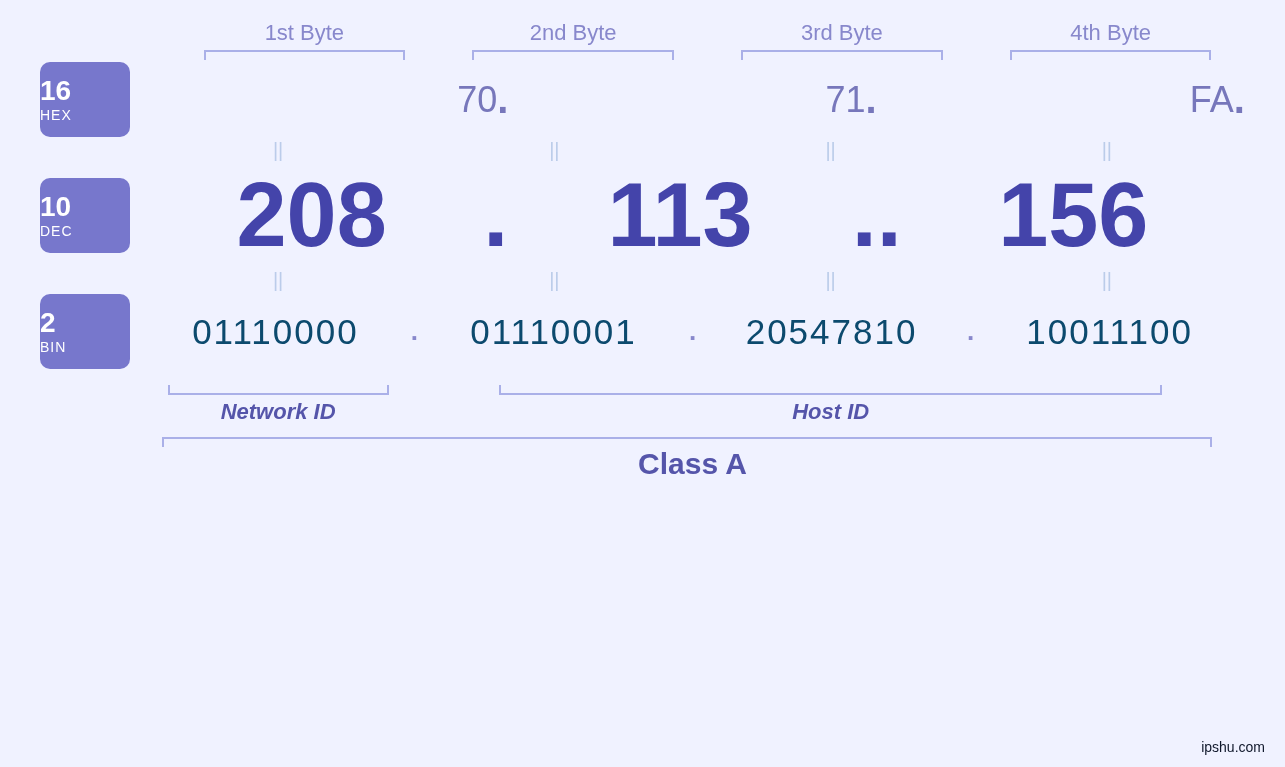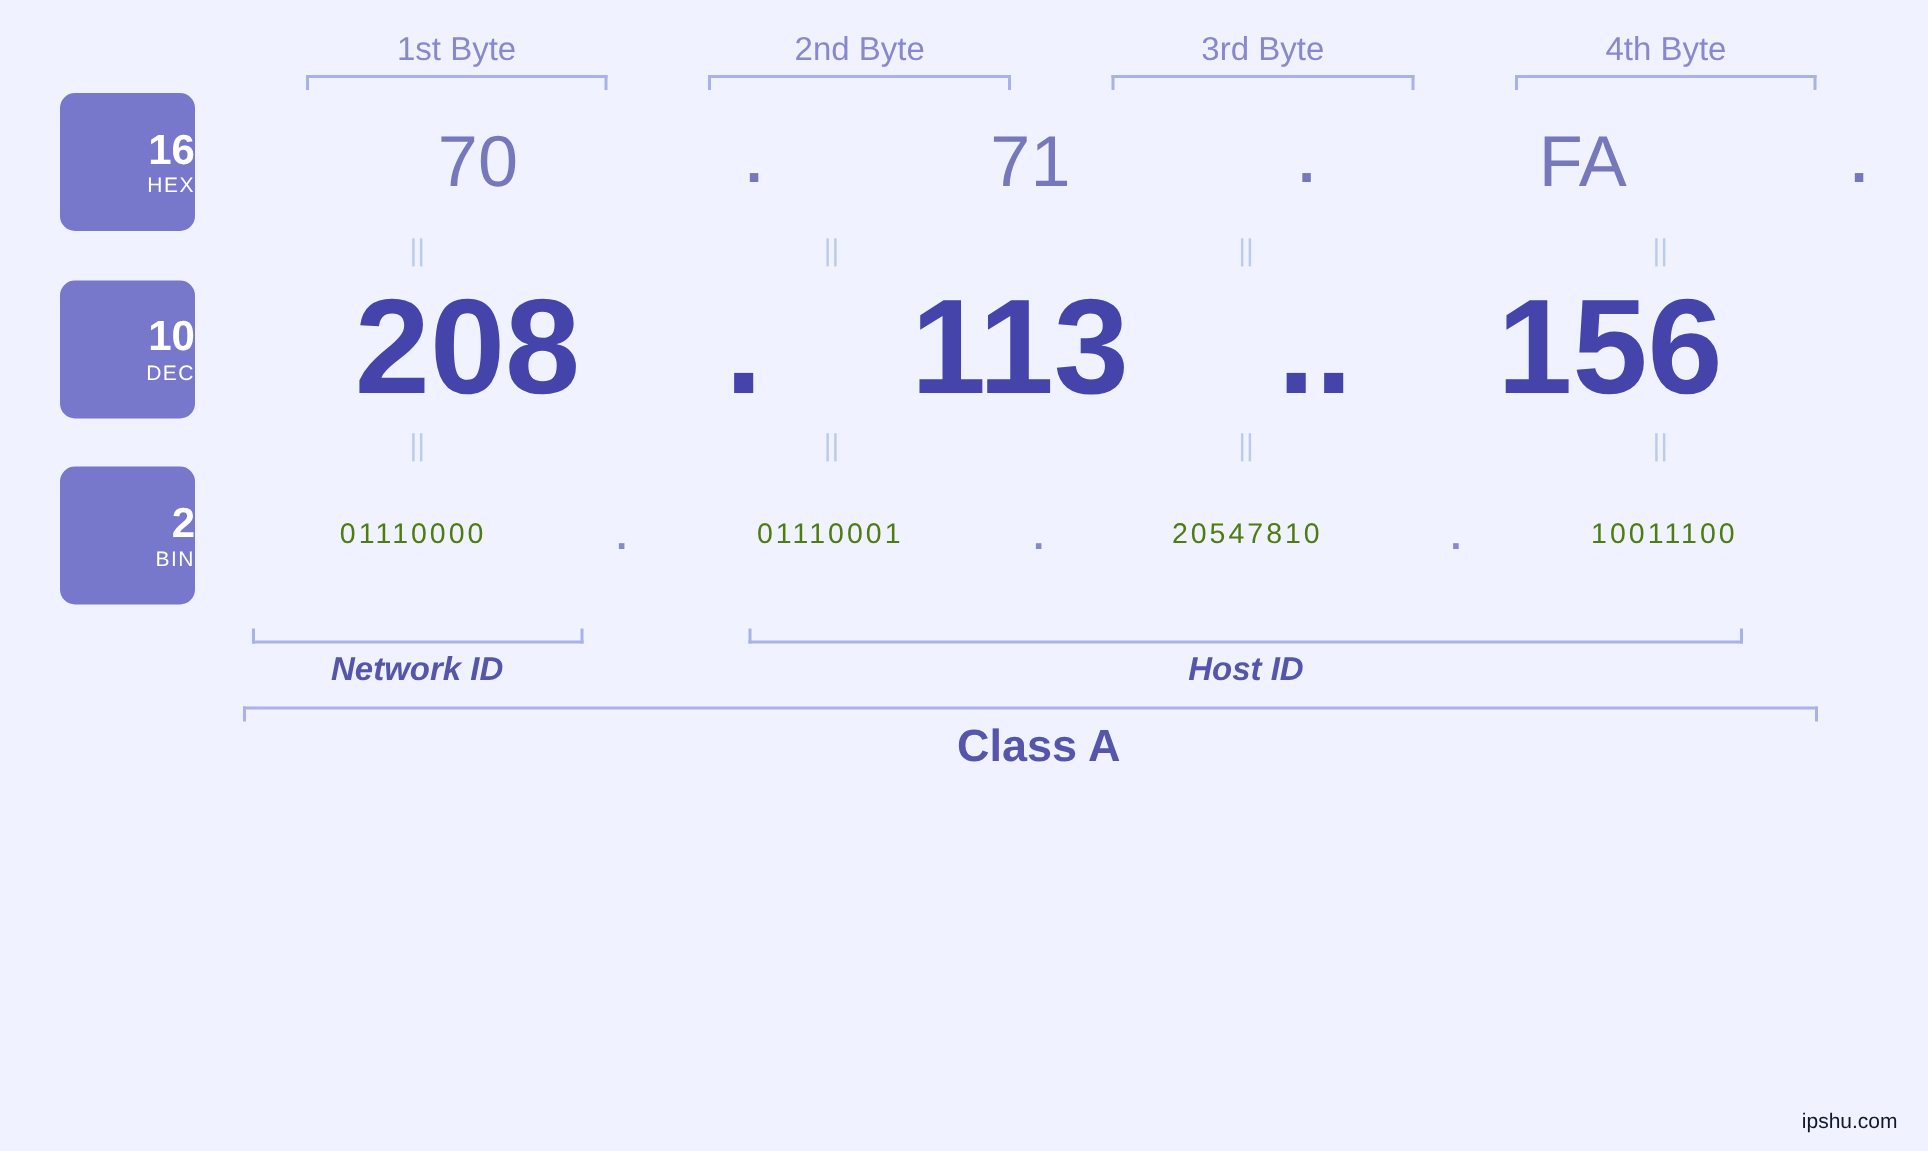--- a/index.html
+++ b/index.html
@@ -65,26 +65,26 @@
     .base-row {
       display: flex;
       align-items: center;
       width: 100%;
       padding: 0;
       position: relative;
     }
 
     .base-badge {
       width: 90px;
-      height: 92px;
+      height: 75px;
       background: #7777cc;
       border-radius: 10px;
       display: flex;
       flex-direction: column;
-      align-items: flex-end;
+      align-items: flex-start;
       justify-content: center;
       color: white;
       flex-shrink: 0;
       margin-right: 10px;
     }
 
     .badge-number {
       font-size: 28px;
       font-weight: bold;
       line-height: 1.1;
@@ -108,27 +108,28 @@
       color: #6666cc;
     }
 
     .byte-value.large {
       font-size: 90px;
       font-weight: bold;
       color: #4444aa;
     }
 
     .byte-value.medium {
-      font-size: 48px;
+      font-size: 36px;
       color: #7777bb;
+      text-align: right;
     }
 
     .byte-value.small {
-      font-size: 19px;
-      color: #4d7c0f;
+      font-size: 35px;
+      color: #0c4a6e;
       letter-spacing: 2px;
     }
 
     .dot {
       color: #6666bb;
       font-weight: bold;
       flex-shrink: 0;
     }
 
     .dot.large {

